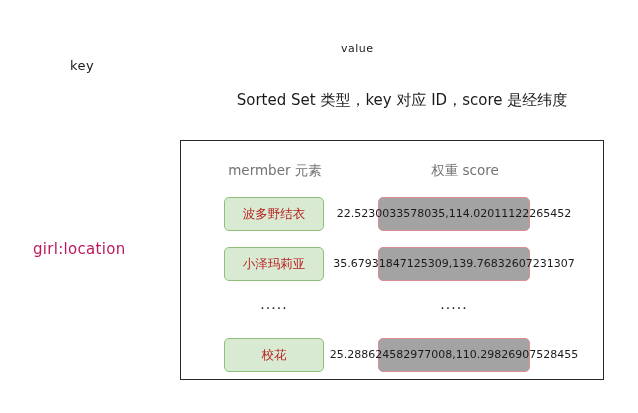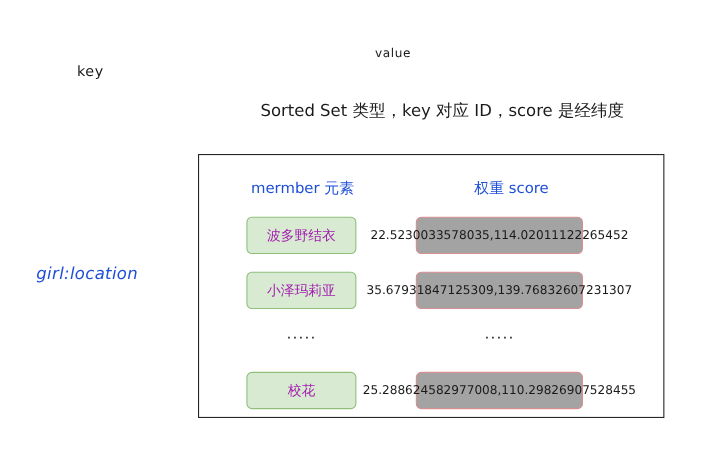--- a/index.html
+++ b/index.html
@@ -36,23 +36,22 @@
     top: 42px;
     font-size: 11px;
     color: #1a1a1a;
     letter-spacing: 0.5px;
   }
   .lbl-keyname {
     position: absolute;
     left: 33px;
     top: 240px;
     font-size: 15px;
-    color: #1d4ed8;
+    color: #be185d;
     letter-spacing: 0.3px;
-    font-style: italic;
   }
   .desc {
     position: absolute;
     left: 216px;
     top: 88px;
     width: 372px;
     font-size: 15px;
     line-height: 25px;
     text-align: center;
     color: #1a1a1a;
@@ -63,21 +62,21 @@
     top: 140px;
     width: 424px;
     height: 240px;
     border: 1.4px solid #262626;
     background: #ffffff;
     box-sizing: border-box;
   }
   .col-head {
     position: absolute;
     font-size: 13.5px;
-    color: #1d4ed8;
+    color: #737373;
     text-align: center;
   }
   .col-head-member {
     left: 205px;
     top: 162px;
     width: 140px;
   }
   .col-head-score {
     left: 385px;
     top: 162px;
@@ -88,21 +87,21 @@
     left: 224px;
     width: 100px;
     height: 34px;
     background: #d9ead3;
     border: 1.2px solid #8fbf7a;
     border-radius: 5px;
     display: flex;
     align-items: center;
     justify-content: center;
     font-size: 12.5px;
-    color: #a21caf;
+    color: #b91c1c;
     box-sizing: border-box;
   }
   .score-box {
     position: absolute;
     left: 378px;
     width: 152px;
     height: 34px;
     background: #a3a3a3;
     border: 1.2px solid #d98e91;
     border-radius: 5px;

